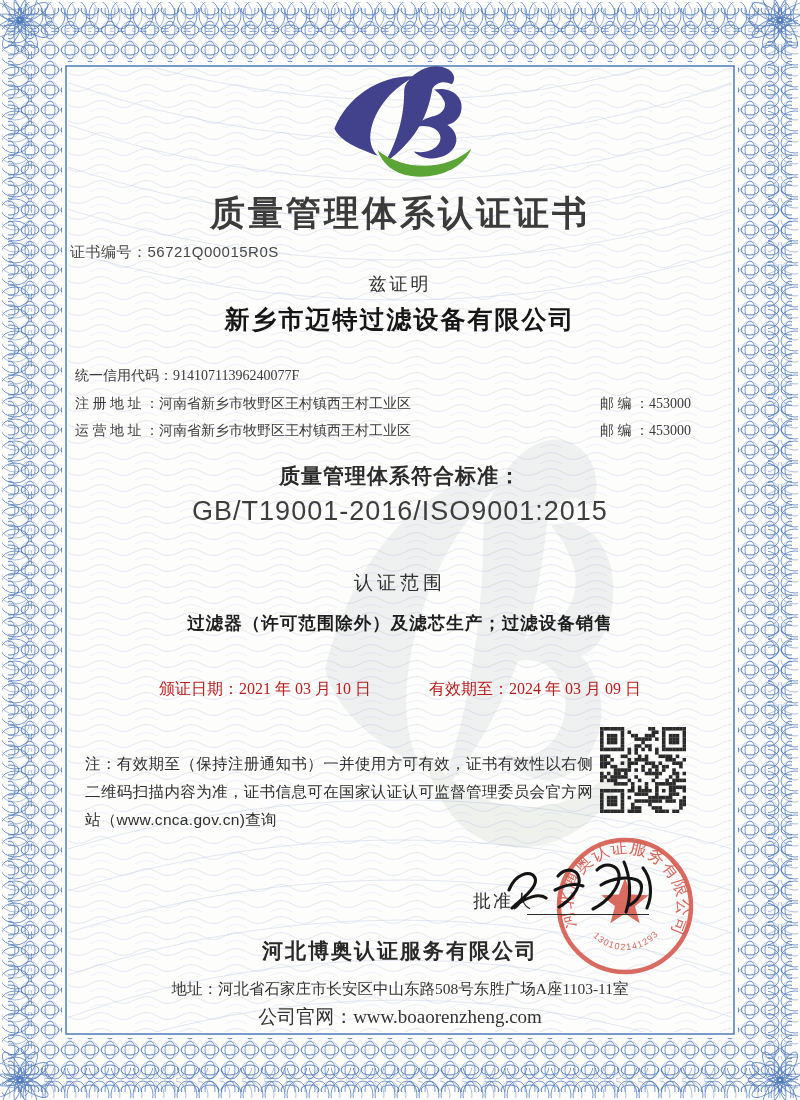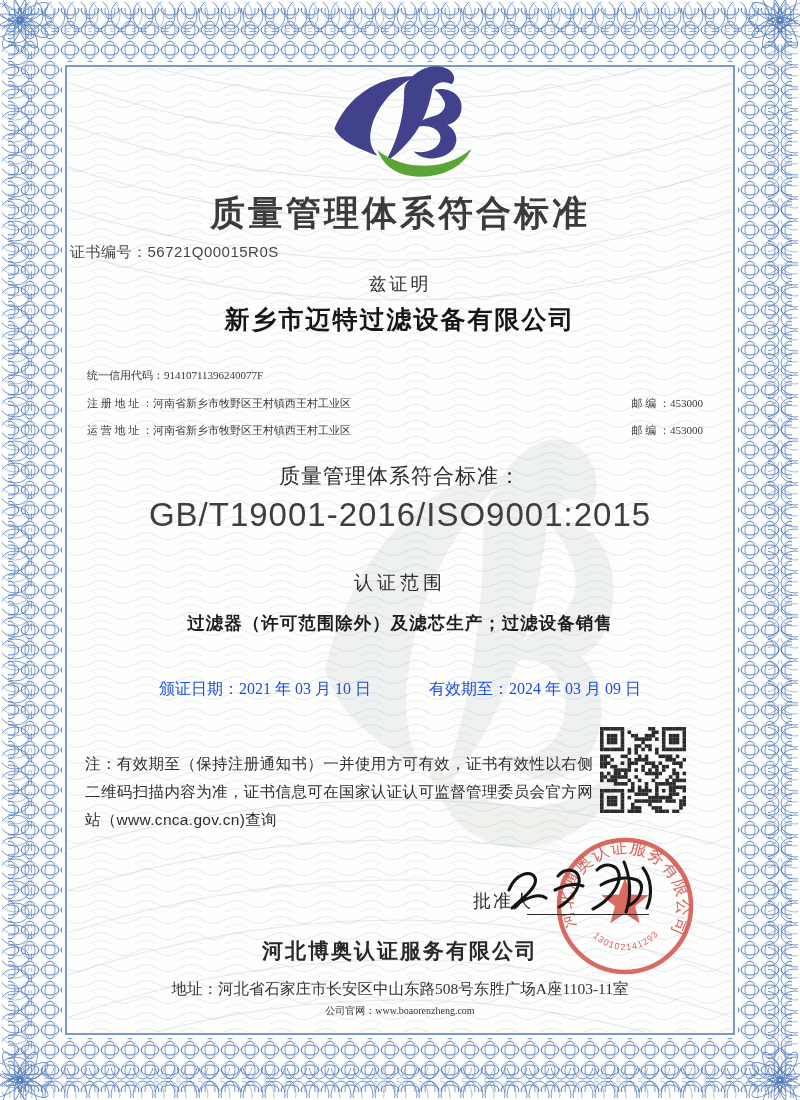--- a/index.html
+++ b/index.html
@@ -8,36 +8,36 @@
   #bg,#watermark{position:absolute;left:0;top:0;pointer-events:none;}
   #watermark{opacity:.12;}
   .abs{position:absolute;}
   .serif{font-family:"Liberation Serif","DejaVu Serif",serif;}
   .center{left:70px;width:660px;text-align:center;}
   #logoMain{left:330px;top:62px;}
   #title{top:190px;margin:0;font-size:35px;font-weight:600;color:#3b3b3b;letter-spacing:3px;}
   #certno{top:243px;left:70px;width:622px;text-align:left;font-size:15px;color:#474747;letter-spacing:.5px;}
   #certify{top:272px;font-size:18px;color:#2e2e2e;letter-spacing:3px;}
   #company{top:303px;font-size:25px;font-weight:700;color:#161616;letter-spacing:2px;}
-  #info{top:362px;left:87px;width:616px;font-size:11px;color:#3a3a3a;}
+  #info{top:362px;left:75px;width:616px;font-size:14px;color:#3a3a3a;}
   #info .row{display:flex;justify-content:space-between;line-height:27.5px;}
-  #stdHead{top:462px;font-size:21px;font-weight:400;color:#2b2b2b;letter-spacing:1px;}
-  #stdVal{top:496px;font-size:33px;color:#3e3e3e;letter-spacing:1px;}
+  #stdHead{top:462px;font-size:21px;font-weight:700;color:#2b2b2b;letter-spacing:1px;}
+  #stdVal{top:496px;font-size:27px;color:#3e3e3e;letter-spacing:1px;}
   #scopeHead{top:570px;font-size:19px;color:#303030;letter-spacing:4px;}
   #scopeText{top:611px;font-size:17.5px;font-weight:700;color:#1e1e1e;letter-spacing:1px;}
-  #dates{top:679px;display:flex;justify-content:center;gap:58px;font-size:16px;color:#1d4ed8;}
+  #dates{top:679px;display:flex;justify-content:center;gap:58px;font-size:16px;color:#b91c1c;}
   #note{top:750px;left:85px;width:508px;font-size:15.5px;line-height:1.8;color:#2e2e2e;text-align:justify;letter-spacing:.3px;}
   #qr{left:600px;top:727px;}
   #approver{left:473px;top:889px;font-size:18px;color:#2d2d2d;letter-spacing:2px;z-index:5;}
   #sigLine{left:527px;top:914px;width:122px;border-top:1.5px solid #2a2a2a;z-index:4;}
   #signature{left:503px;top:850px;z-index:6;}
   #seal{left:550px;top:831px;z-index:3;opacity:.87;}
   #issuer{top:937px;font-size:21px;font-weight:700;color:#292929;letter-spacing:2px;z-index:2;}
   #issuerAddr{top:979px;font-size:15.5px;color:#333;}
-  #issuerWeb{top:1004px;font-size:10px;color:#333;}
+  #issuerWeb{top:1004px;font-size:19px;color:#333;}
   .z2{z-index:2;}
 </style>
 </head>
 <body>
 
 <div id="page">
 
   <svg width="0" height="0" style="position:absolute" aria-hidden="true">
     <defs>
       <symbol id="logoSym" viewBox="0 0 170 132">
@@ -150,21 +150,21 @@
   </svg>
 
   <svg id="watermark" class="abs" style="left:315px;top:425px;--c1:#8f96a6;--c2:#93a090;" width="340" height="430" viewBox="0 0 170 132" preserveAspectRatio="none">
     <use href="#logoSym"></use>
   </svg>
 
   <svg id="logoMain" class="abs z2" width="150" height="117" viewBox="0 0 170 132">
     <use href="#logoSym"></use>
   </svg>
 
-  <h1 id="title" class="abs center z2">质量管理体系符合标准</h1>
+  <h1 id="title" class="abs center z2">质量管理体系认证证书</h1>
 
   <div id="certno" class="abs z2">
     <span>证书编号：</span><span>56721Q00015R0S</span>
   </div>
 
   <div id="certify" class="abs center serif z2">兹证明</div>
 
   <div id="company" class="abs center z2">新乡市迈特过滤设备有限公司</div>
 
   <div id="info" class="abs serif z2">

